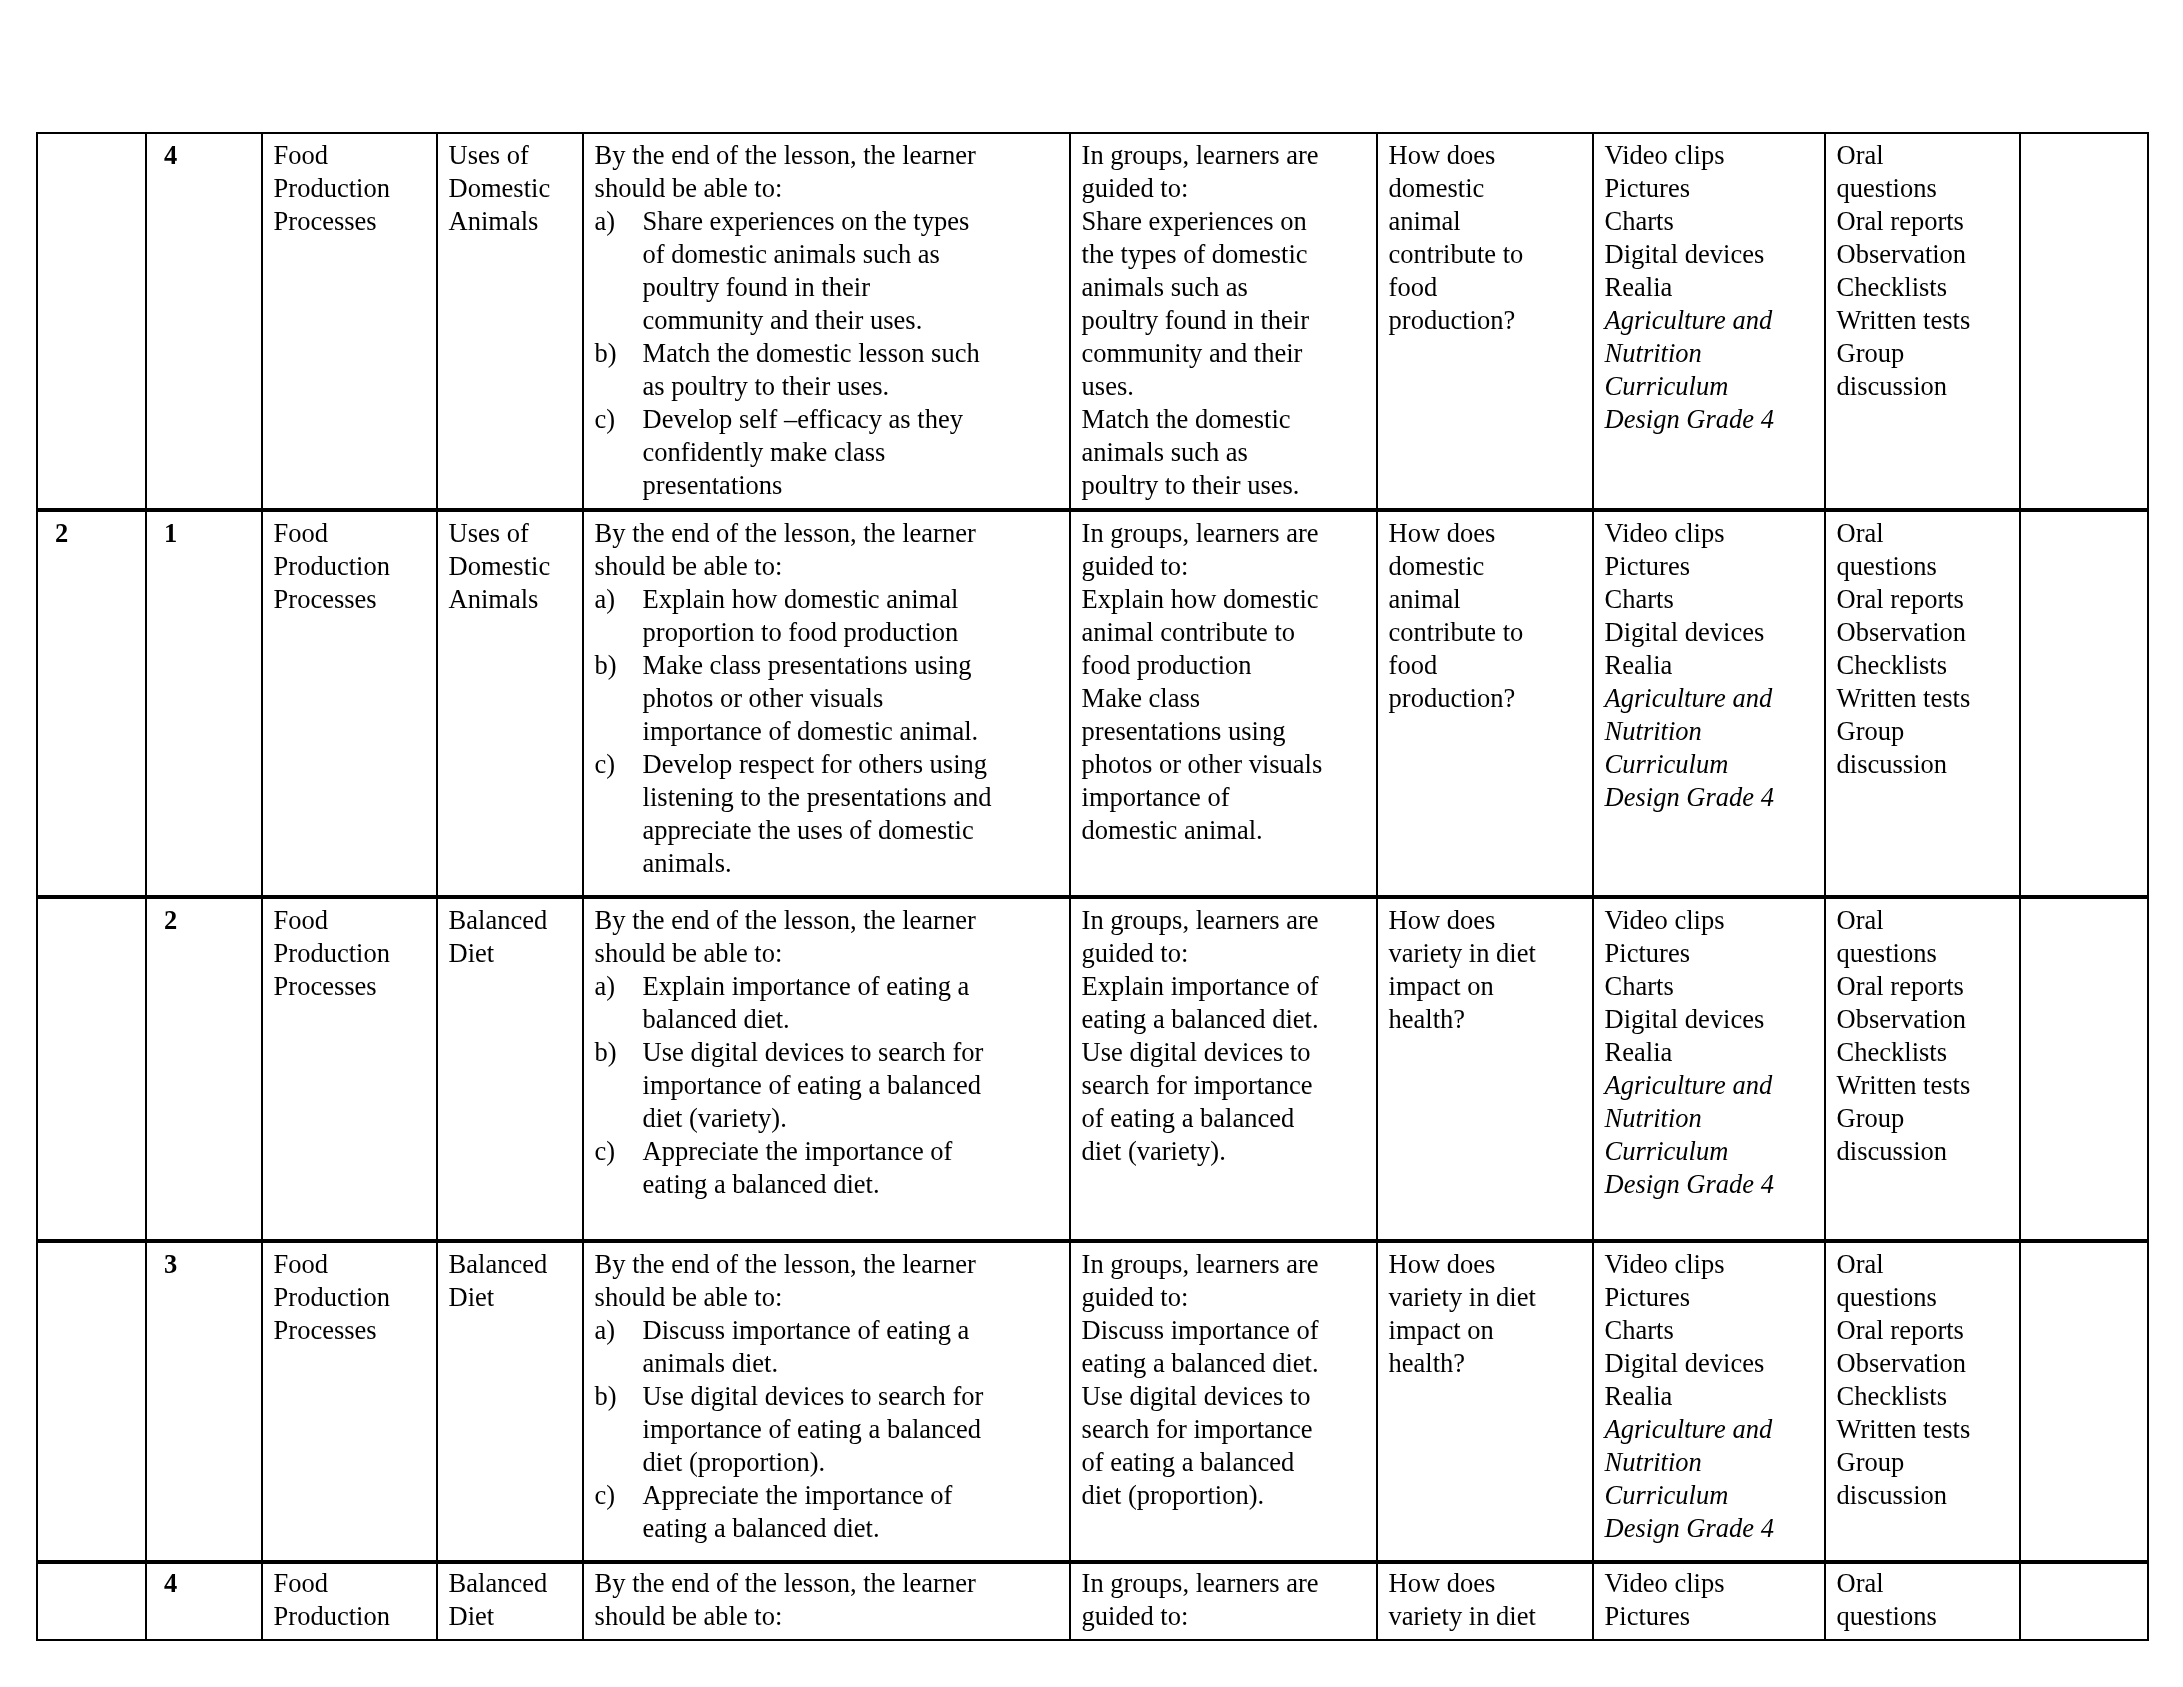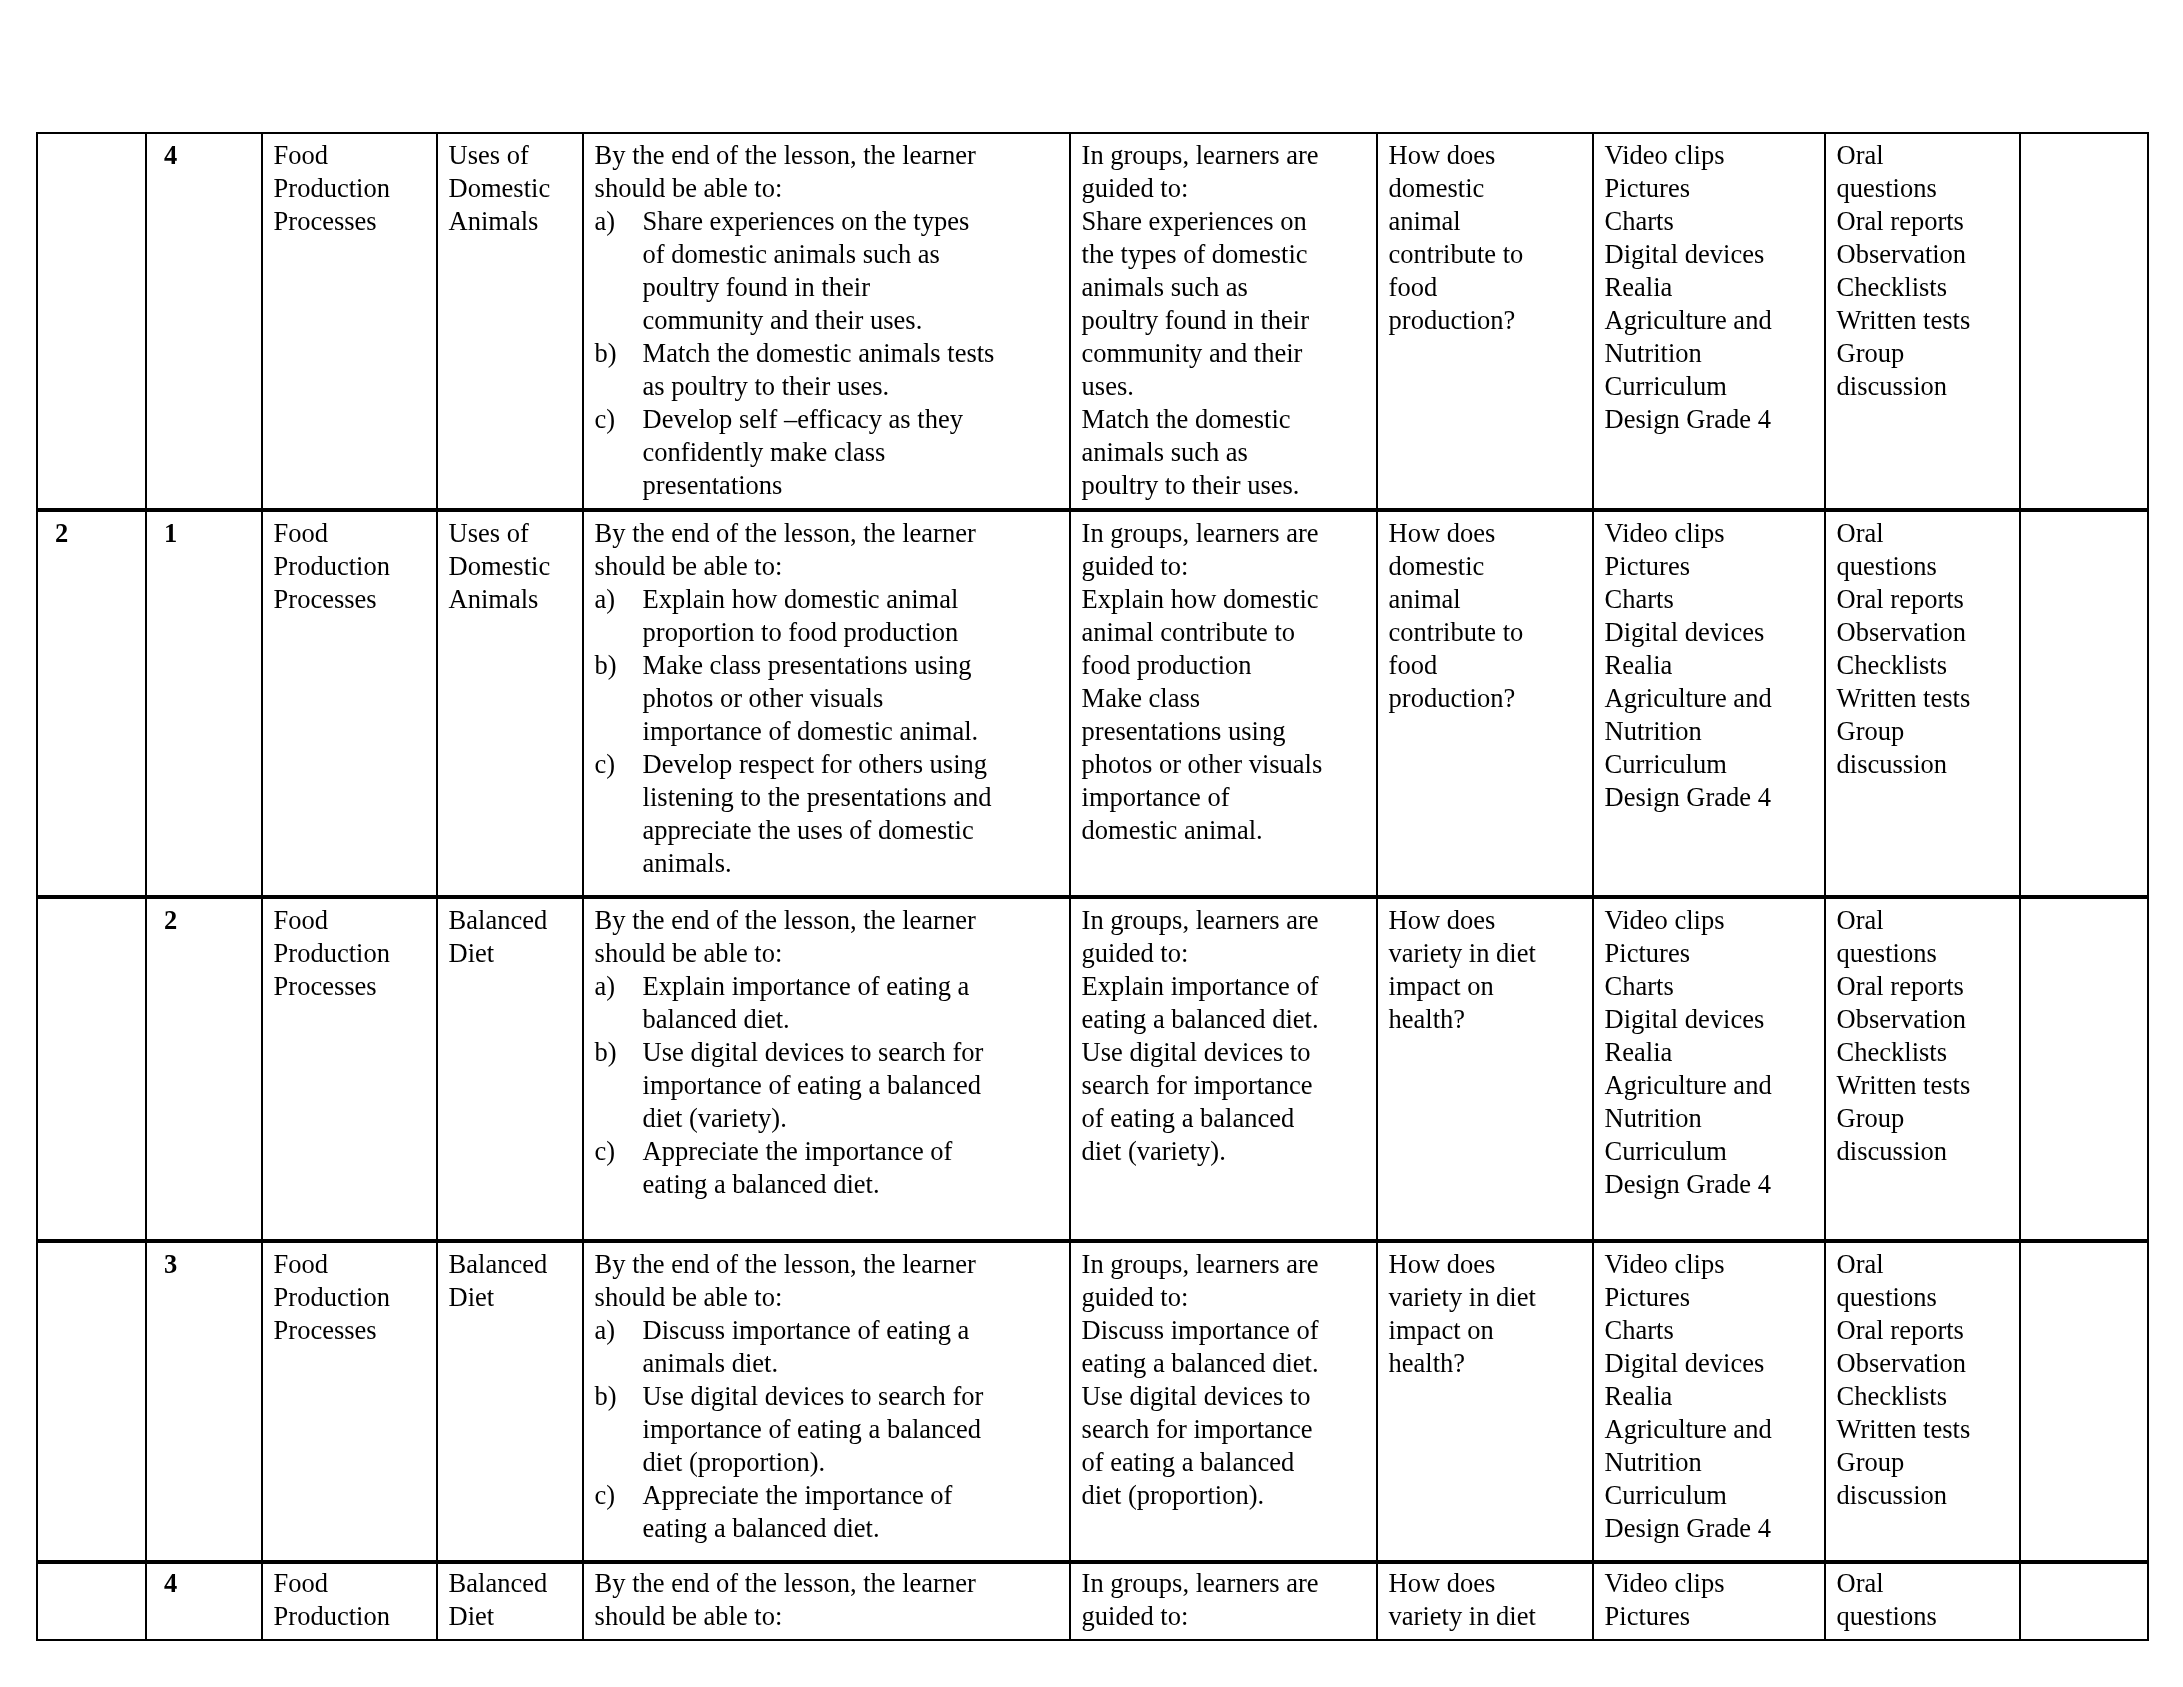--- a/index.html
+++ b/index.html
@@ -36,21 +36,21 @@
   tr.partial td { padding-top: 3.3px; }
 
   .preline { white-space: pre-line; }
   .num {
     font-weight: bold;
     padding-left: 17px !important;
   }
   .li { display: flex; }
   .li .marker { flex: 0 0 48px; }
   .li .itext { flex: 1 1 auto; font-family: Liberation Serif, serif; }
-  .italic { }
+  .italic { font-style: italic; }
 
   
   col.c-week  { width: 109px; }
   col.c-lsn   { width: 116px; }
   col.c-strand{ width: 175px; }
   col.c-sub   { width: 146px; }
   col.c-out   { width: 487px; }
   col.c-exp   { width: 307px; }
   col.c-inq   { width: 216px; }
   col.c-res   { width: 232px; }
@@ -90,21 +90,21 @@
 should be able to:</div>
         <div class="li">
           <span class="marker">a)</span>
           <span class="itext preline">Share experiences on the types
 of domestic animals such as
 poultry found in their
 community and their uses.</span>
         </div>
         <div class="li">
           <span class="marker">b)</span>
-          <span class="itext preline">Match the domestic animals tests
+          <span class="itext preline">Match the domestic lesson such
 as poultry to their uses.</span>
         </div>
         <div class="li">
           <span class="marker">c)</span>
           <span class="itext preline">Develop self –efficacy as they
 confidently make class
 presentations</span>
         </div>
       </td>
       <td class="preline">In groups, learners are

